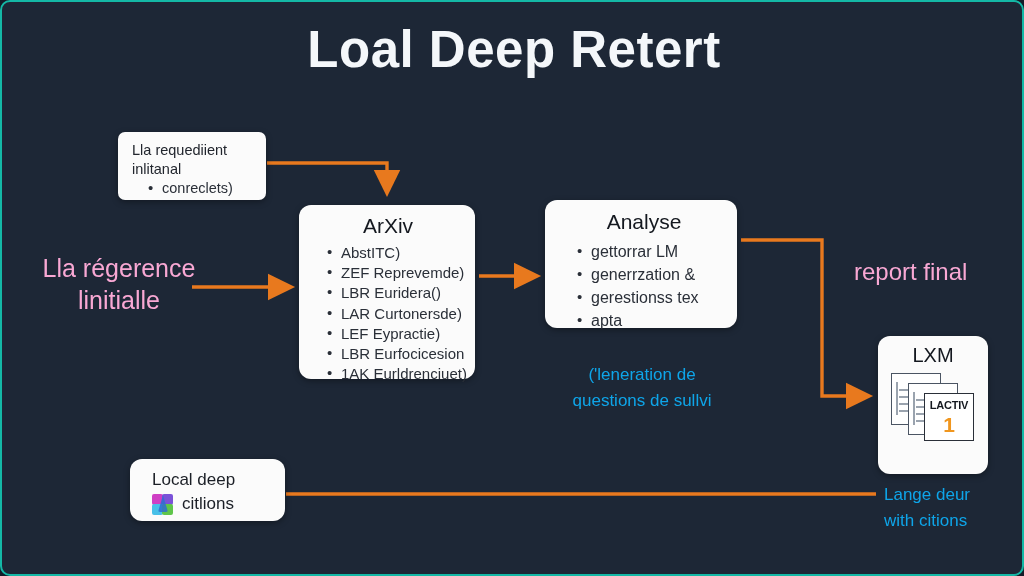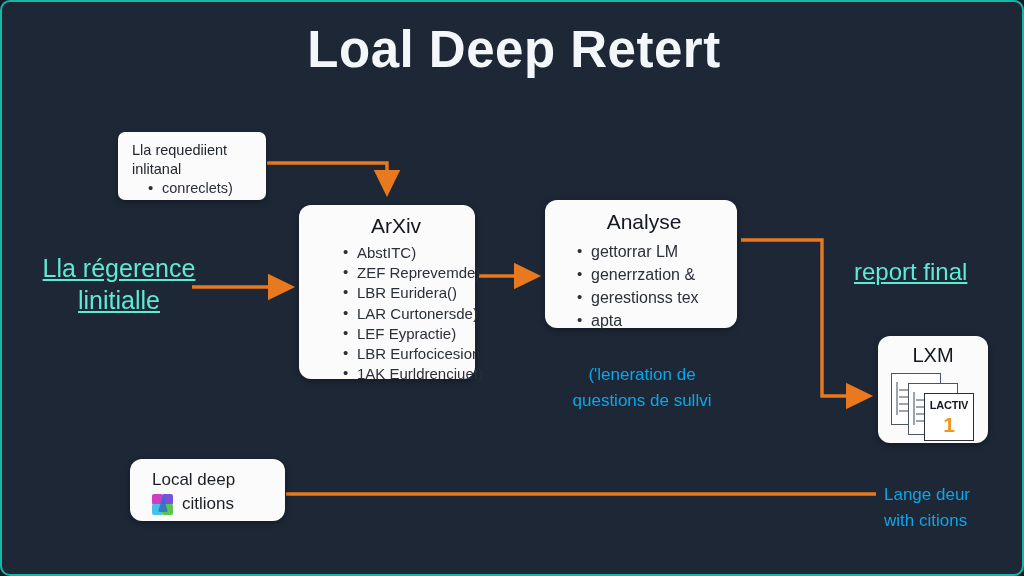--- a/index.html
+++ b/index.html
@@ -78,34 +78,34 @@
   #card-requirements .plain {
     font-size: 14.5px;
     line-height: 19px;
     color: #22262e;
     white-space: nowrap;
   }
   #card-requirements ul li { font-size: 14.5px; line-height: 19px; }
 
   #card-arxiv {
     left: 297px; top: 203px; width: 176px; height: 174px;
-    padding: 9px 10px 0 28px;
+    padding: 9px 10px 0 12px;
   }
   #card-arxiv .card-title { font-size: 21px; margin-bottom: 5px; }
   #card-arxiv ul li { font-size: 15px; line-height: 20.2px; }
 
   #card-analyse {
     left: 543px; top: 198px; width: 192px; height: 128px;
     padding: 10px 10px 14px 16px;
   }
   #card-analyse .card-title { font-size: 21px; margin-bottom: 6px; }
   #card-analyse ul li { font-size: 16px; line-height: 23px; }
 
   #card-lxm {
-    left: 876px; top: 334px; width: 110px; height: 107px;
+    left: 876px; top: 334px; width: 110px; height: 138px;
     padding: 8px 0 0 0;
     border-radius: 12px;
   }
   #card-lxm .card-title { font-size: 20px; margin-bottom: 2px; }
 
   #card-local {
     left: 128px; top: 457px; width: 155px; height: 62px;
     padding: 9px 0 0 22px;
     border-radius: 12px;
   }
@@ -192,25 +192,24 @@
     width: 0; height: 0;
     border-left: 5px solid transparent;
     border-right: 5px solid transparent;
     border-bottom: 17px solid #2f6fd0;
     opacity: 0.85;
   }
 
   
   .label {
     position: absolute;
-    color: #5eead4;
+    color: #f9a8d4;
     font-size: 25px;
     line-height: 32px;
     white-space: nowrap;
-    text-decoration: underline;
   }
   #label-source { left: 22px; top: 250px; text-align: center; width: 190px; }
   #label-report { left: 852px; top: 254px; font-size: 24px; }
 
   .sublabel {
     position: absolute;
     color: #0ea5e9;
     font-size: 17px;
     line-height: 26px;
     text-align: center;

